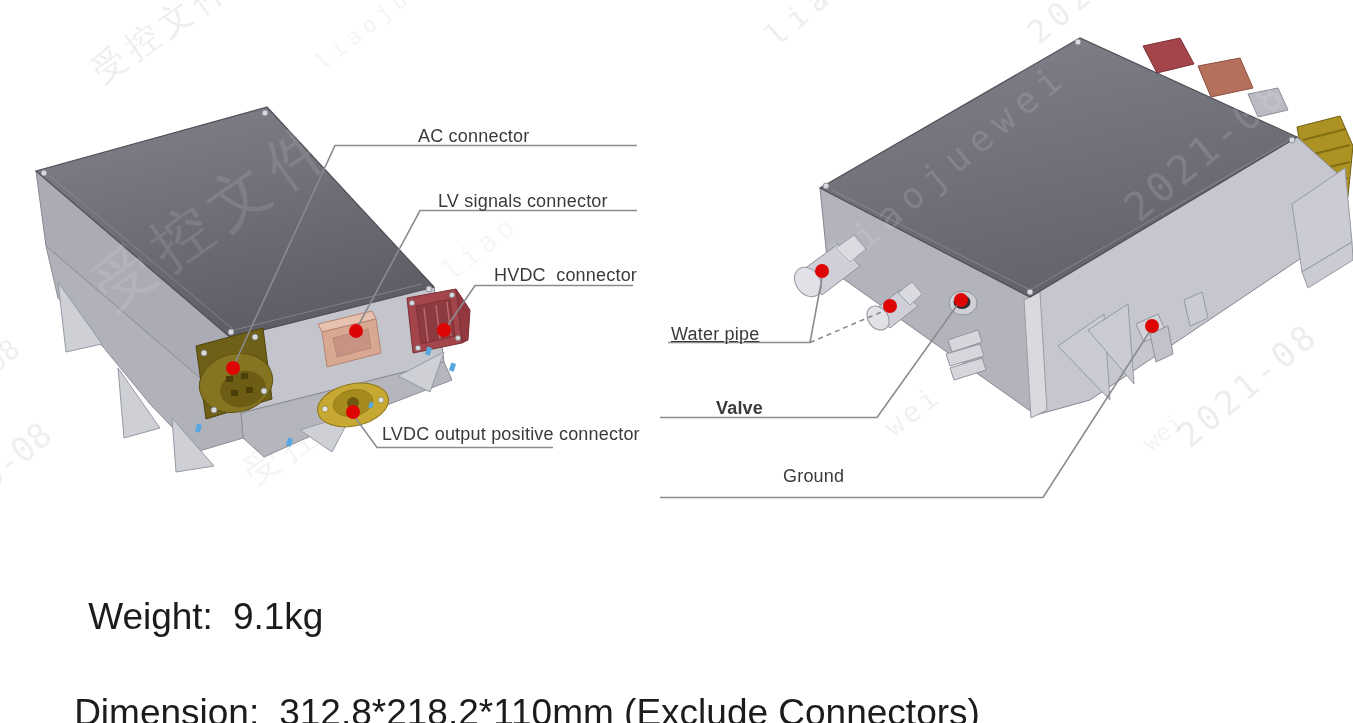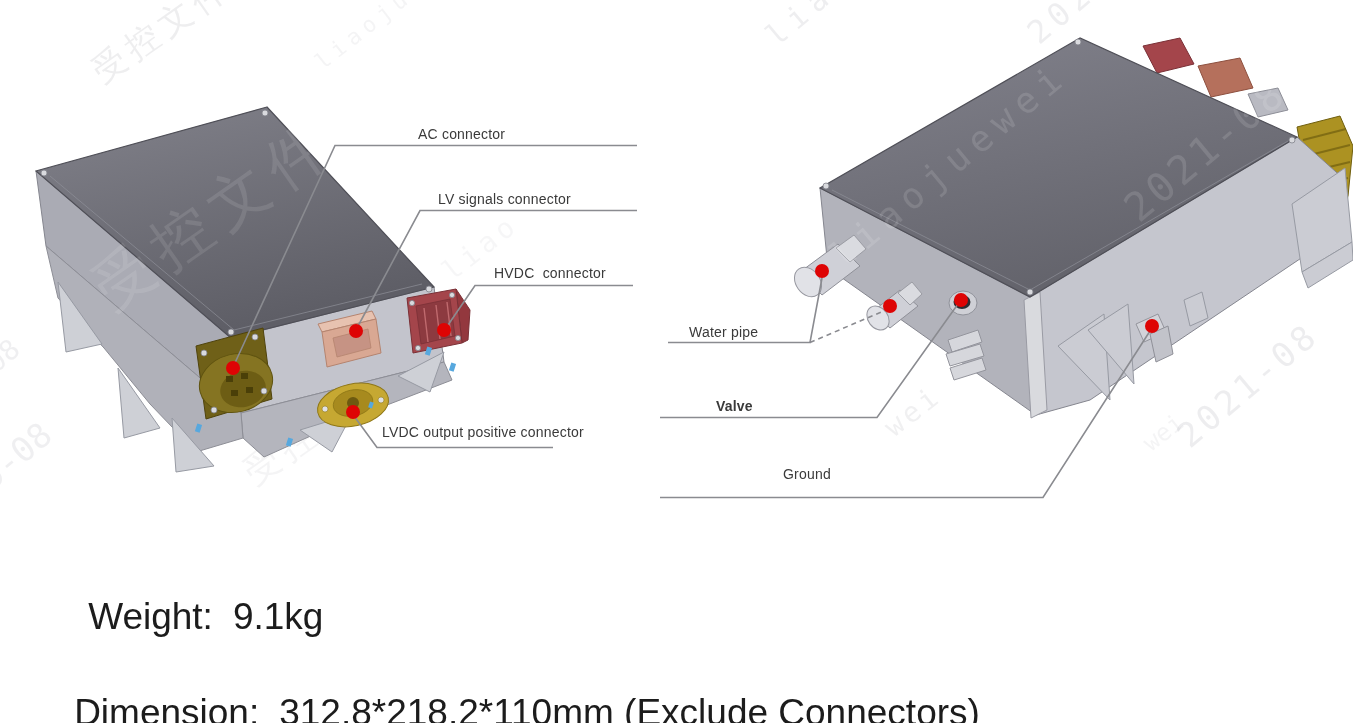--- a/index.html
+++ b/index.html
@@ -2,21 +2,21 @@
 <html><head>
 <meta charset="utf-8">
 <style>
   html,body{margin:0;padding:0;background:#fff;}
   .canvas{position:relative;width:1353px;height:723px;background:#ffffff;overflow:hidden;
           font-family:"Liberation Sans", sans-serif;}
   .scene{position:absolute;left:0;top:0;}
   .wm-layer{position:absolute;left:0;top:0;width:100%;height:100%;pointer-events:none;}
   .wm{position:absolute;font-family:"DejaVu Sans Mono", monospace;transform-origin:0 50%;
       white-space:pre;pointer-events:none;}
-  .callout{position:absolute;font-size:14px;color:#3a3a3a;white-space:pre;letter-spacing:.2px;}
+  .callout{position:absolute;font-size:18px;color:#3a3a3a;white-space:pre;letter-spacing:.2px;}
   .spec{position:absolute;font-size:37px;color:#1c1c1c;white-space:pre;}
   .spec .val{margin-left:20px;}
 </style>
 </head>
 <body>
 
 <div class="canvas">
 
   <div class="wm-layer">
     <span class="wm" style="left:96px;top:52px;font-size:34px;letter-spacing:6px;color:#8a8a94;opacity:.14;transform:rotate(-35deg);">受控文件</span>
@@ -209,21 +209,21 @@
   <div class="wm-layer">
     <span class="wm" style="left:100px;top:255px;font-size:60px;letter-spacing:10px;color:#ffffff;opacity:.10;transform:rotate(-35deg);">受控文件</span>
     <span class="wm" style="left:835px;top:240px;font-size:36px;letter-spacing:8px;color:#ffffff;opacity:.12;transform:rotate(-40deg);">liaojuewei</span>
     <span class="wm" style="left:1130px;top:190px;font-size:40px;letter-spacing:4px;color:#ffffff;opacity:.12;transform:rotate(-40deg);">2021-08</span>
   </div>
 
   <div class="callout" style="left:418px;top:126px;">AC connector</div>
   <div class="callout" style="left:424px;top:191px;margin-left:14px;">LV signals connector</div>
   <div class="callout" style="left:494px;top:265px;">HVDC  connector</div>
   <div class="callout" style="left:382px;top:424px;">LVDC output positive connector</div>
-  <div class="callout" style="left:689px;top:324px;">Water pipe</div>
+  <div class="callout" style="left:671px;top:324px;text-decoration:underline;">Water pipe</div>
   <div class="callout" style="left:716px;top:398px;font-weight:bold;">Valve</div>
   <div class="callout" style="left:783px;top:466px;">Ground</div>
 
   <div class="spec" style="left:47px;top:554px;">
     <span>Weight:</span><span class="val">9.1kg</span>
   </div>
   <div class="spec" style="left:33px;top:650px;">
     <span>Dimension:</span><span class="val">312.8*218.2*110mm (Exclude Connectors)</span>
   </div>
 

